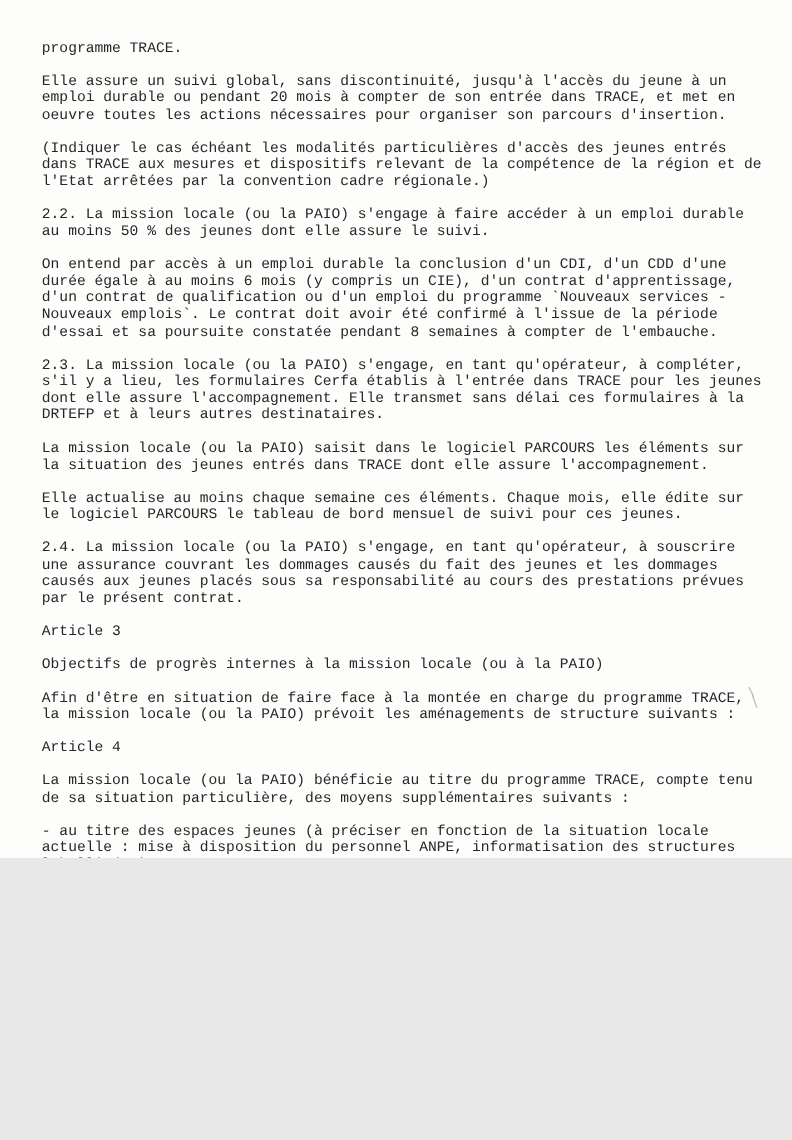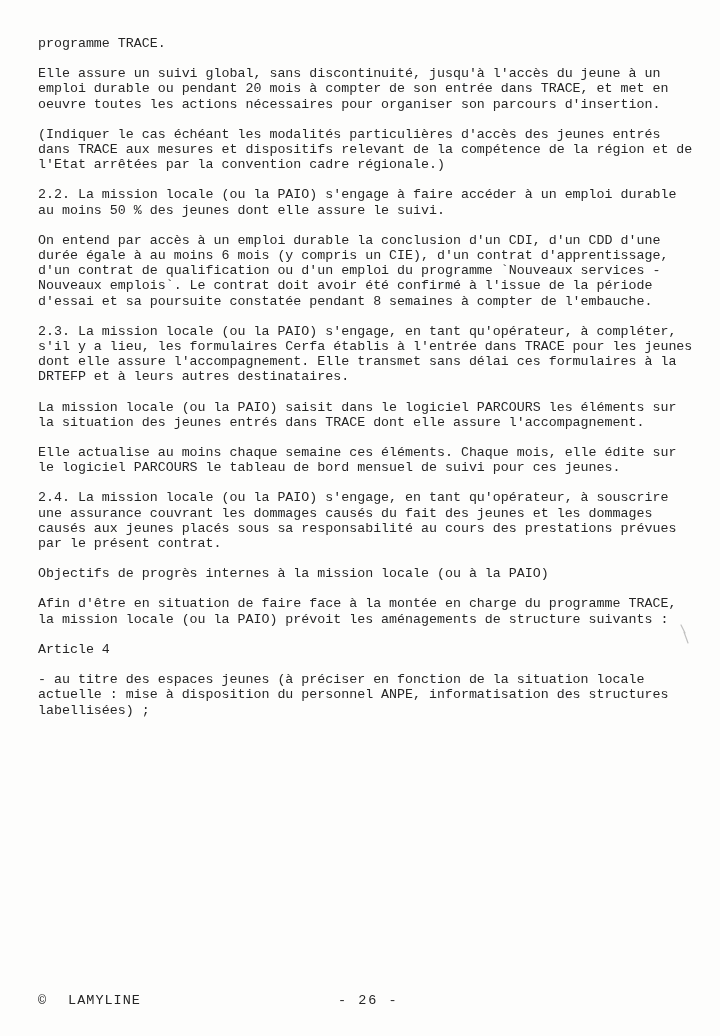--- a/index.html
+++ b/index.html
@@ -3,21 +3,21 @@
 <meta charset="utf-8">
 <style>
   html, body {
     margin: 0;
     padding: 0;
     background: #e8e8e8;
   }
   .page {
     position: relative;
     width: 720px;
-    height: 1036px;
+    height: 780px;
     background: #fdfdfc;
     overflow: hidden;
     font-family: "Liberation Mono", "DejaVu Sans Mono", monospace;
     color: #262626;
   }
   .content {
     position: absolute;
     top: 36px;
     left: 38px;
     right: 10px;
@@ -88,24 +88,27 @@
 dont elle assure l'accompagnement. Elle transmet sans délai ces formulaires à la
 DRTEFP et à leurs autres destinataires.</div>
     <div class="para">La mission locale (ou la PAIO) saisit dans le logiciel PARCOURS les éléments sur
 la situation des jeunes entrés dans TRACE dont elle assure l'accompagnement.</div>
     <div class="para">Elle actualise au moins chaque semaine ces éléments. Chaque mois, elle édite sur
 le logiciel PARCOURS le tableau de bord mensuel de suivi pour ces jeunes.</div>
     <div class="para">2.4. La mission locale (ou la PAIO) s'engage, en tant qu'opérateur, à souscrire
 une assurance couvrant les dommages causés du fait des jeunes et les dommages
 causés aux jeunes placés sous sa responsabilité au cours des prestations prévues
 par le présent contrat.</div>
+    <div class="para">Article 3</div>
     <div class="para">Objectifs de progrès internes à la mission locale (ou à la PAIO)</div>
     <div class="para">Afin d'être en situation de faire face à la montée en charge du programme TRACE,
 la mission locale (ou la PAIO) prévoit les aménagements de structure suivants :</div>
     <div class="para">Article 4</div>
+    <div class="para">La mission locale (ou la PAIO) bénéficie au titre du programme TRACE, compte tenu
+de sa situation particulière, des moyens supplémentaires suivants :</div>
     <div class="para">- au titre des espaces jeunes (à préciser en fonction de la situation locale
 actuelle : mise à disposition du personnel ANPE, informatisation des structures
 labellisées) ;</div>
   </div>
 
   <span class="scan-artifact">
     <svg width="14" height="22" viewBox="0 0 14 22">
       <path d="M3,1 L7,9 M6,8 L10,19" stroke="#8f8f8f" stroke-width="1.2" fill="none" stroke-linecap="round"></path>
     </svg>
   </span>

